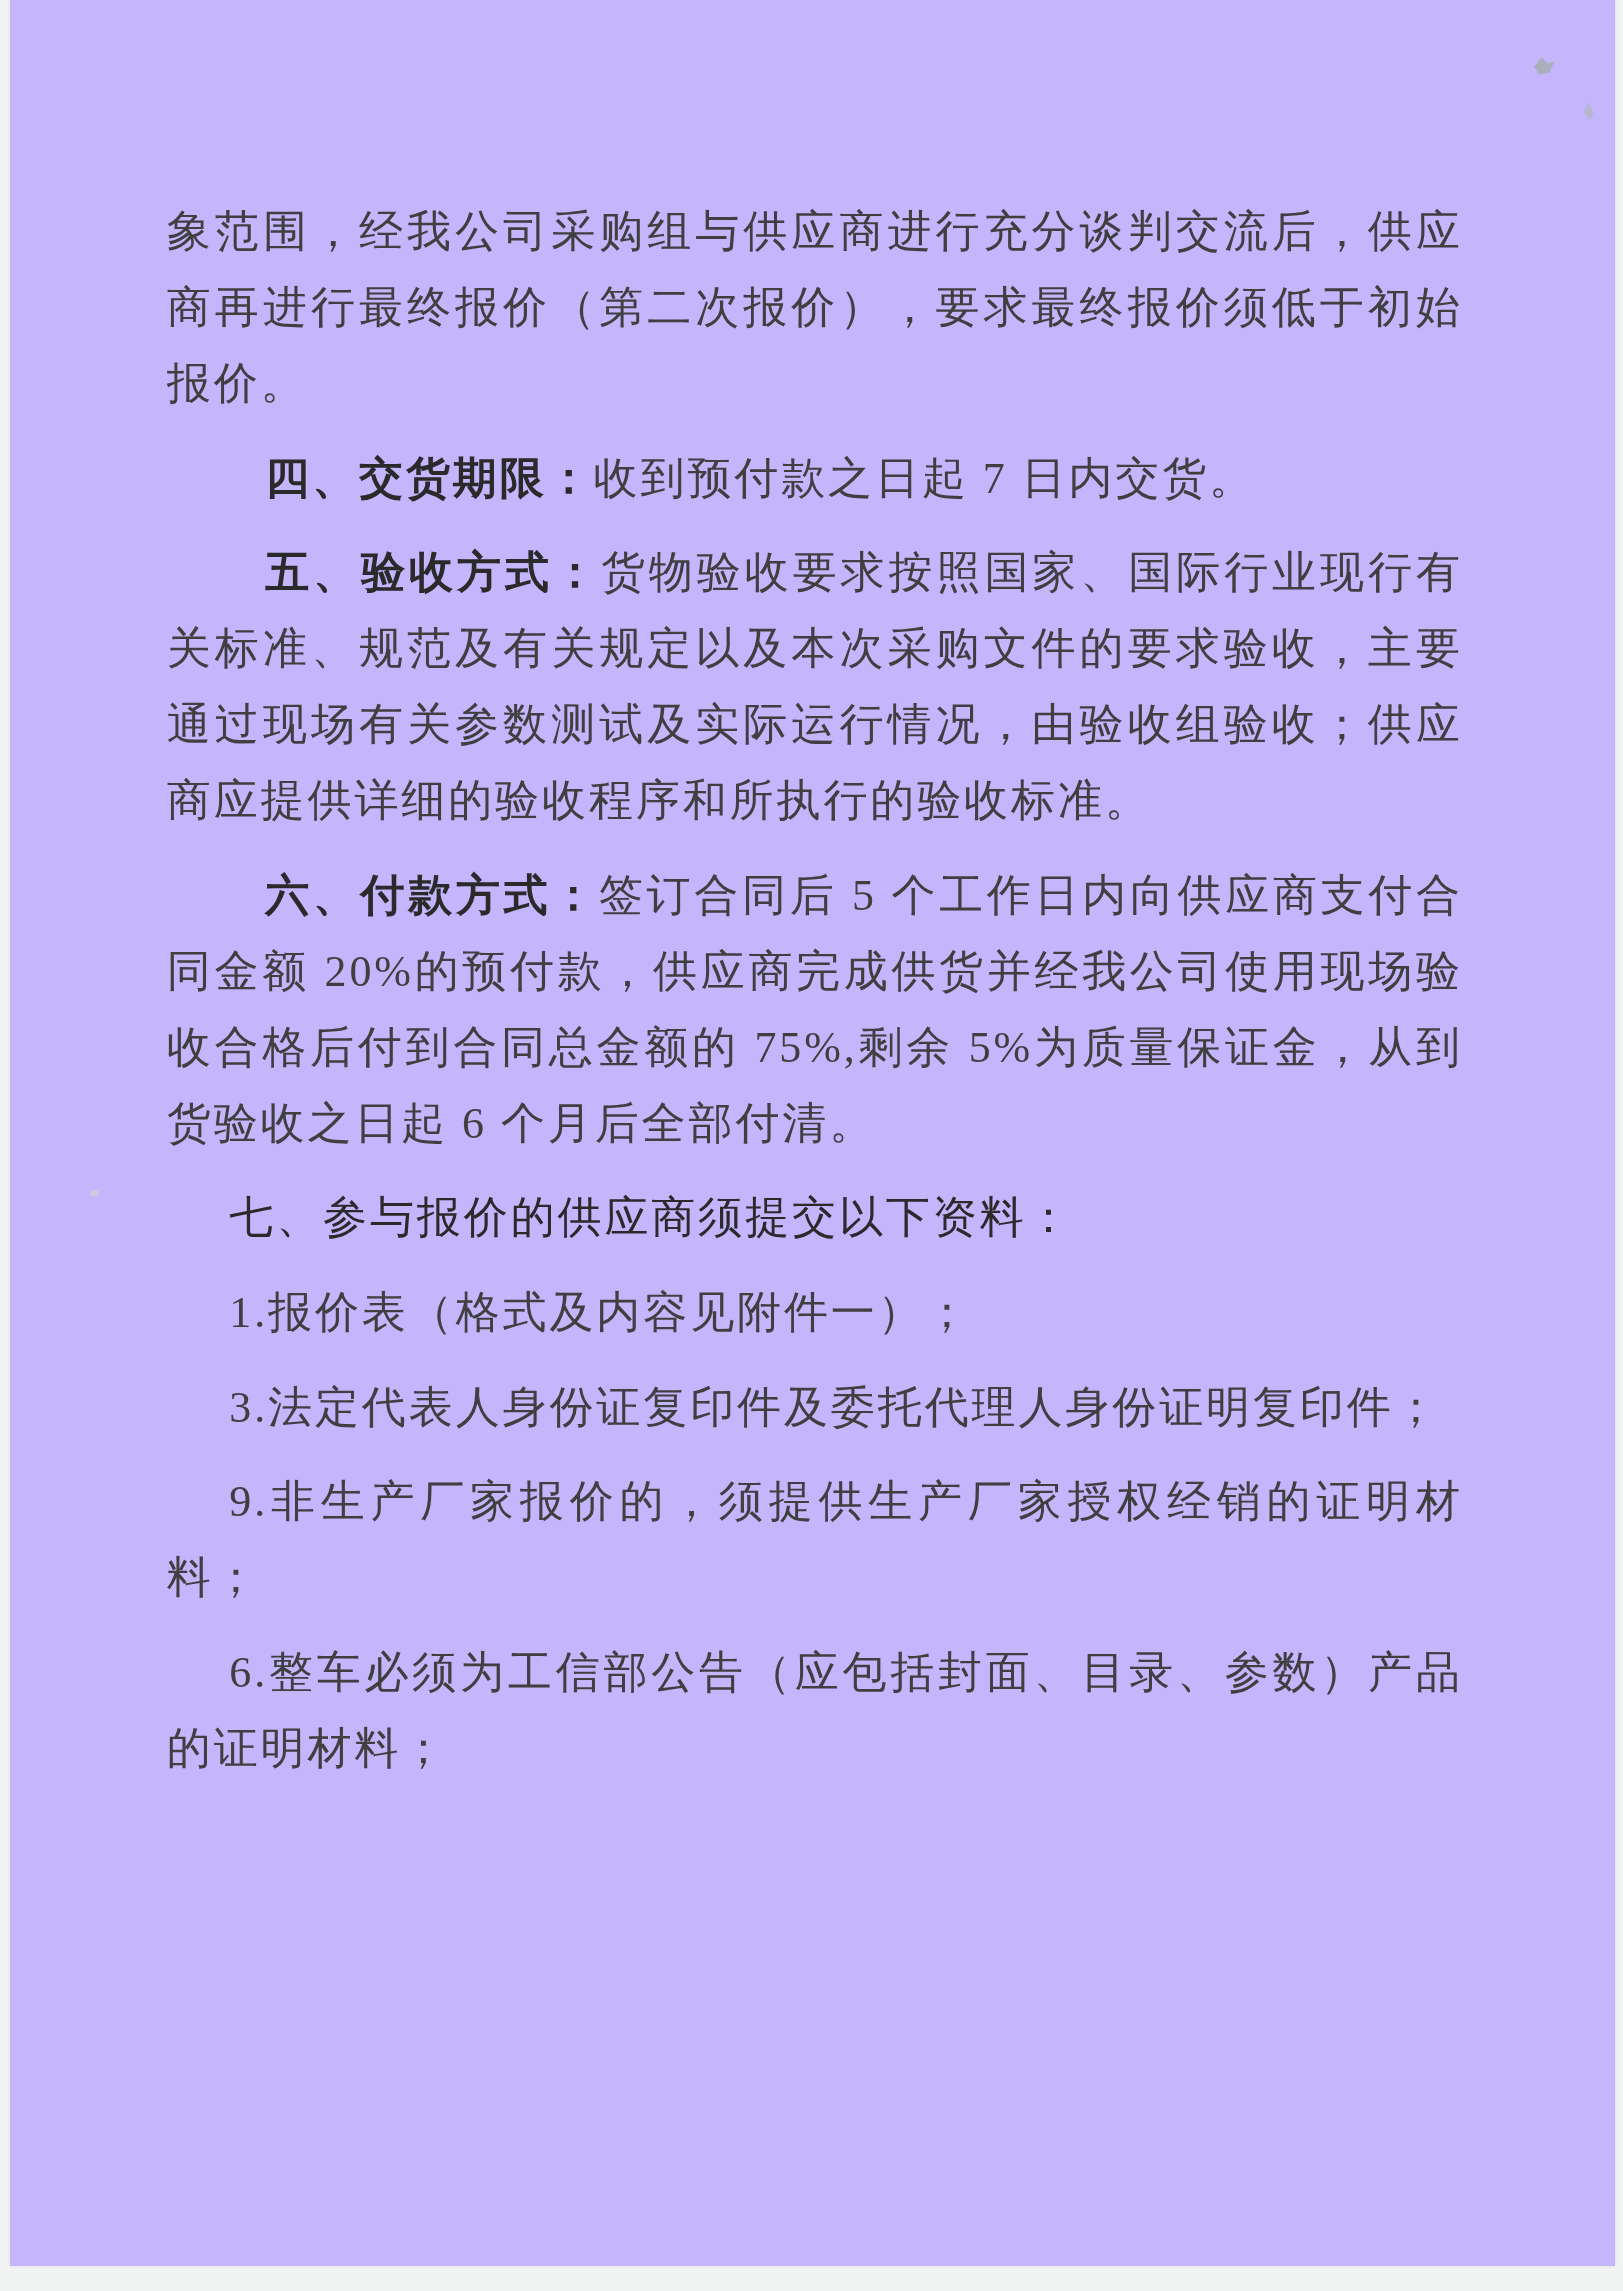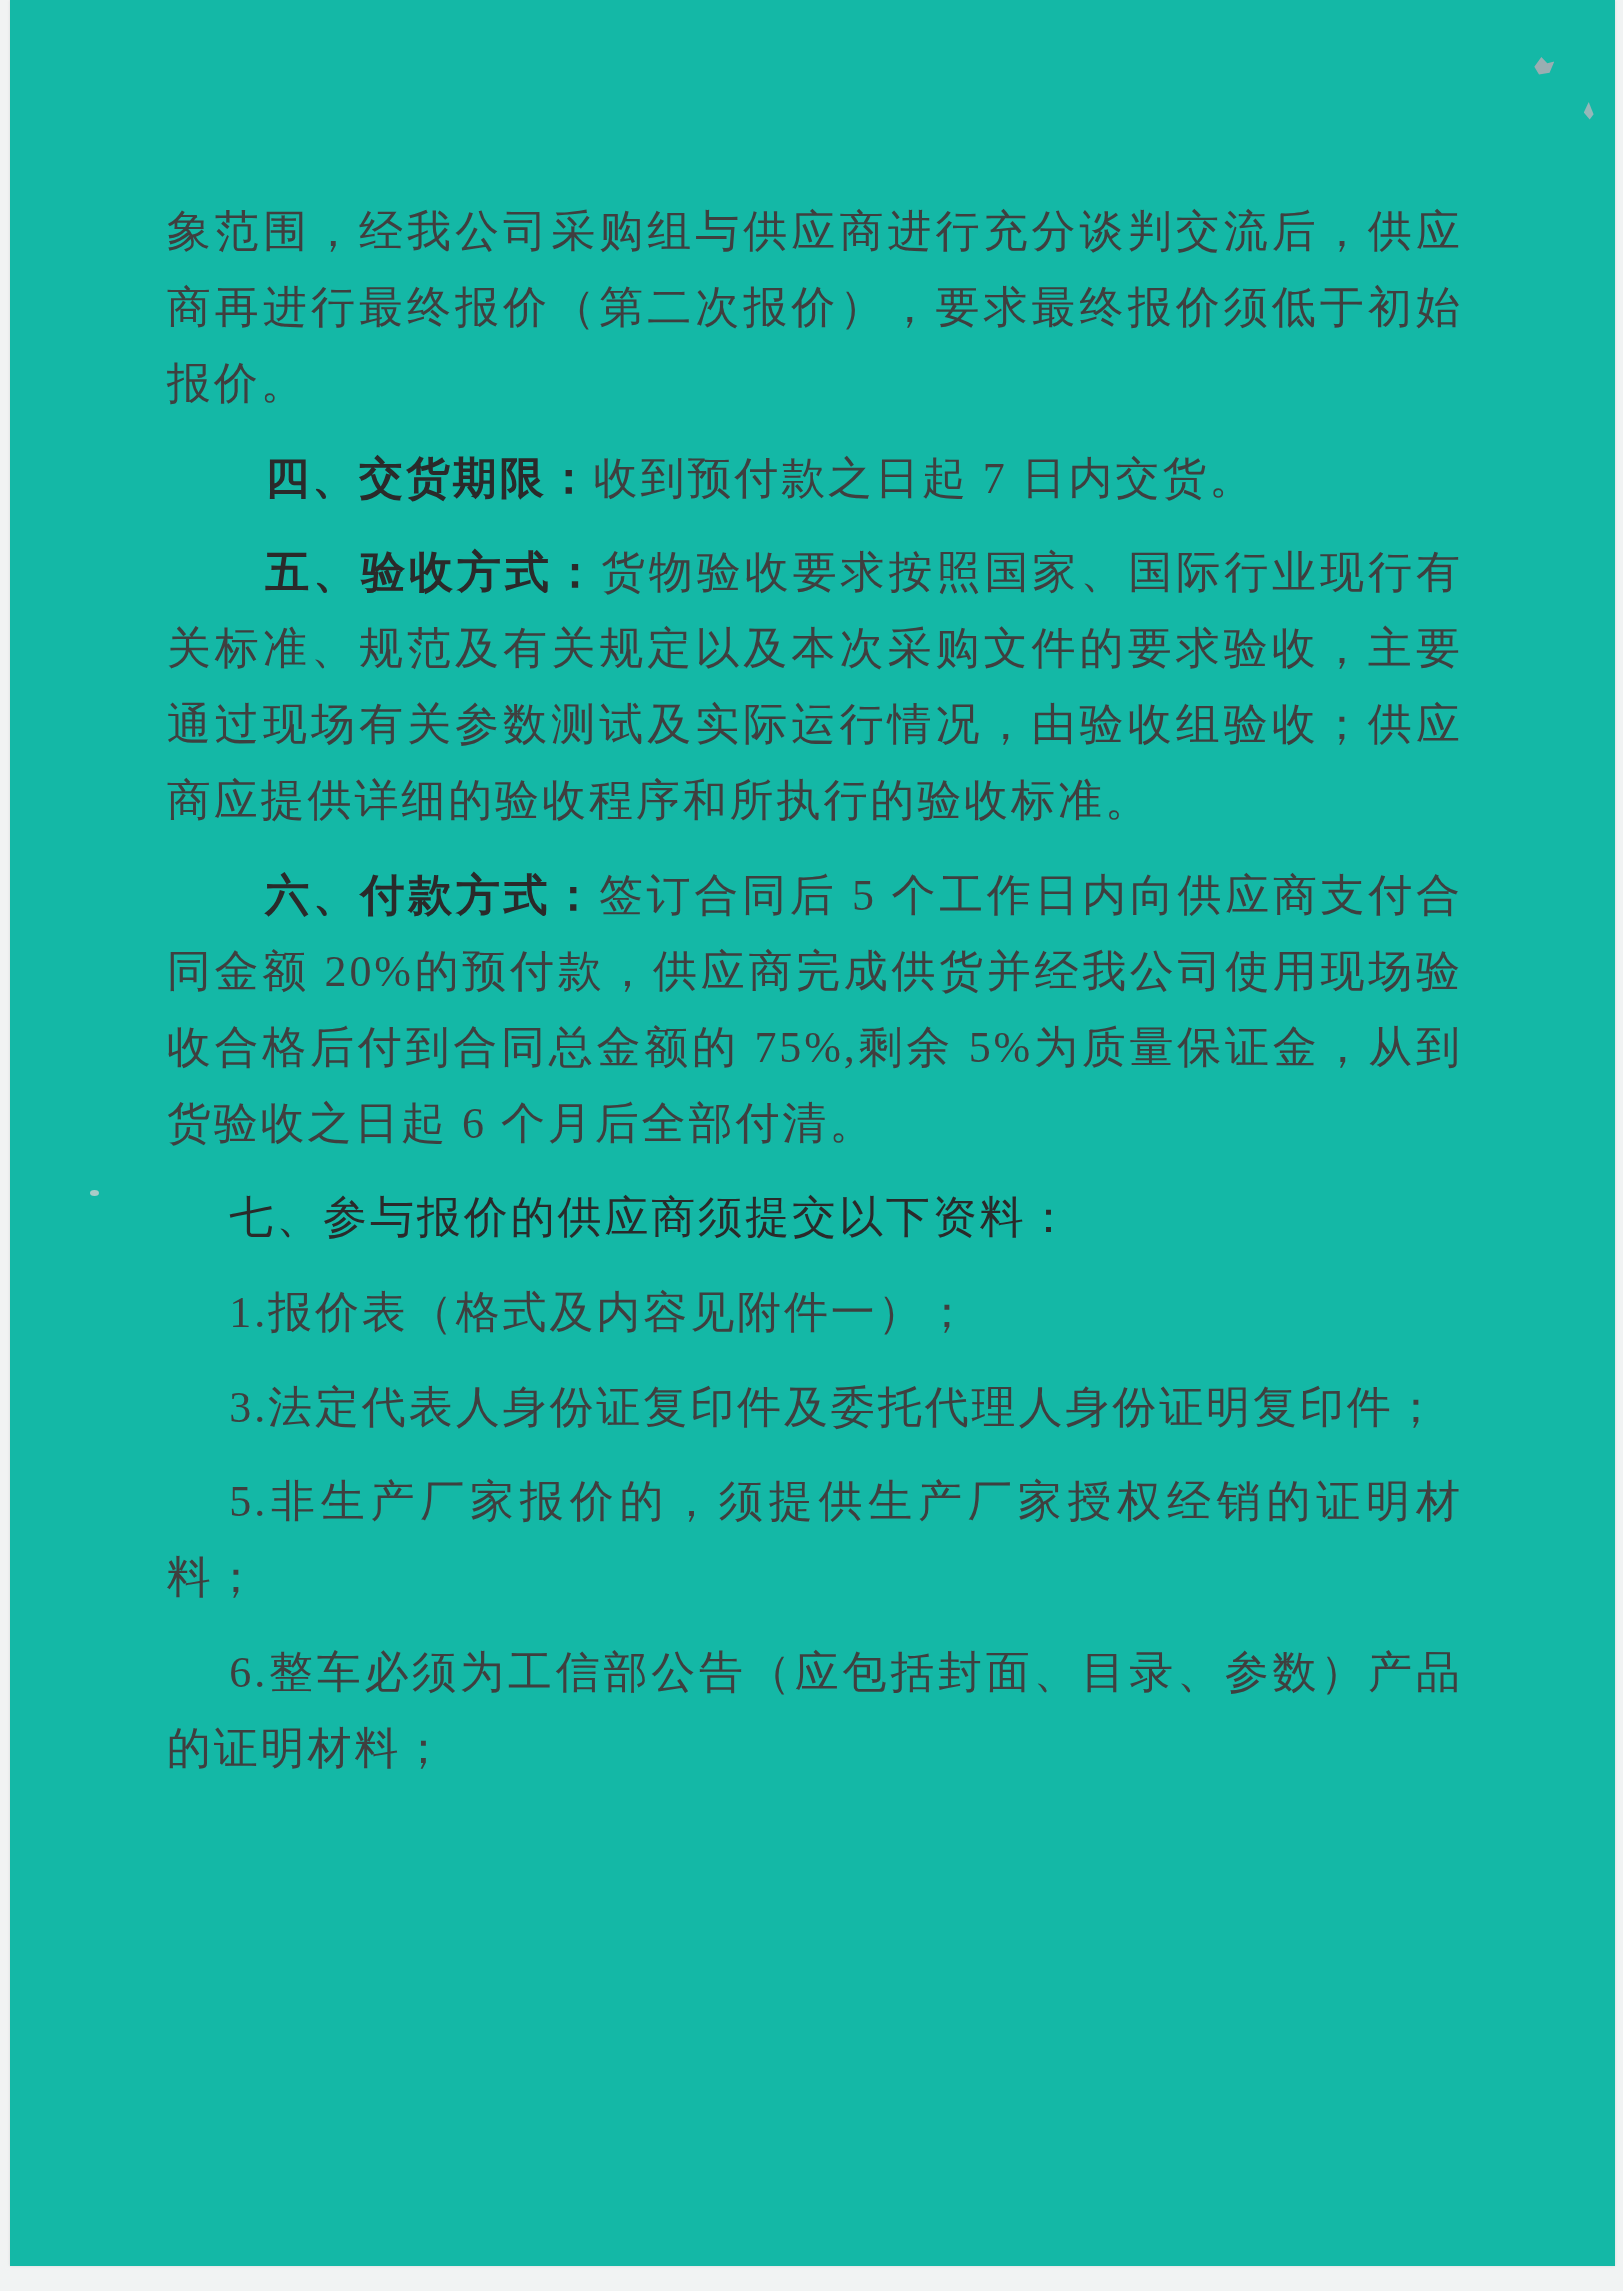--- a/index.html
+++ b/index.html
@@ -10,21 +10,21 @@
     background: #f1f3f3;
     overflow: hidden;
     font-family: "Liberation Serif", "DejaVu Serif", serif;
   }
   .page {
     position: absolute;
     left: 9.8px;
     top: 0;
     width: 1605px;
     height: 2266px;
-    background: #14b8a6;
+    background: #c4b5fd;
     box-shadow: 0 0 2.9px rgba(0,0,0,0.10);
     overflow: hidden;
   }
   .content {
     position: absolute;
     left: 157px;
     top: 194px;
     width: 1296px;
     color: #3f3f3f;
     font-size: 44px;
@@ -94,19 +94,19 @@
     </p>
 
     <p class="para indent heading-para">七、参与报价的供应商须提交以下资料：</p>
 
     <p class="para indent">1.报价表（格式及内容见附件一）；</p>
 
 
     <p class="para indent">3.法定代表人身份证复印件及委托代理人身份证明复印件；</p>
 
 
-    <p class="para indent">5.非生产厂家报价的，须提供生产厂家授权经销的证明材料；</p>
+    <p class="para indent">9.非生产厂家报价的，须提供生产厂家授权经销的证明材料；</p>
 
     <p class="para indent">6.整车必须为工信部公告（应包括封面、目录、参数）产品的证明材料；</p>
 
   </div>
 </div>
 
 
 </body></html>

